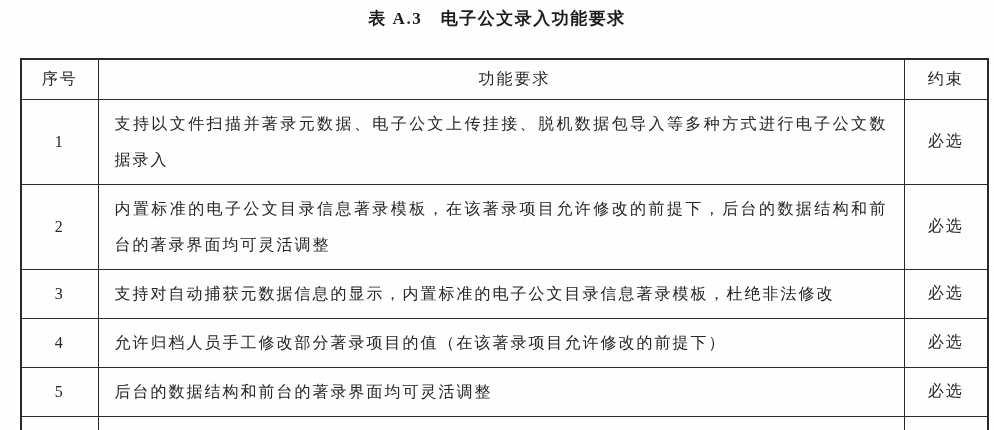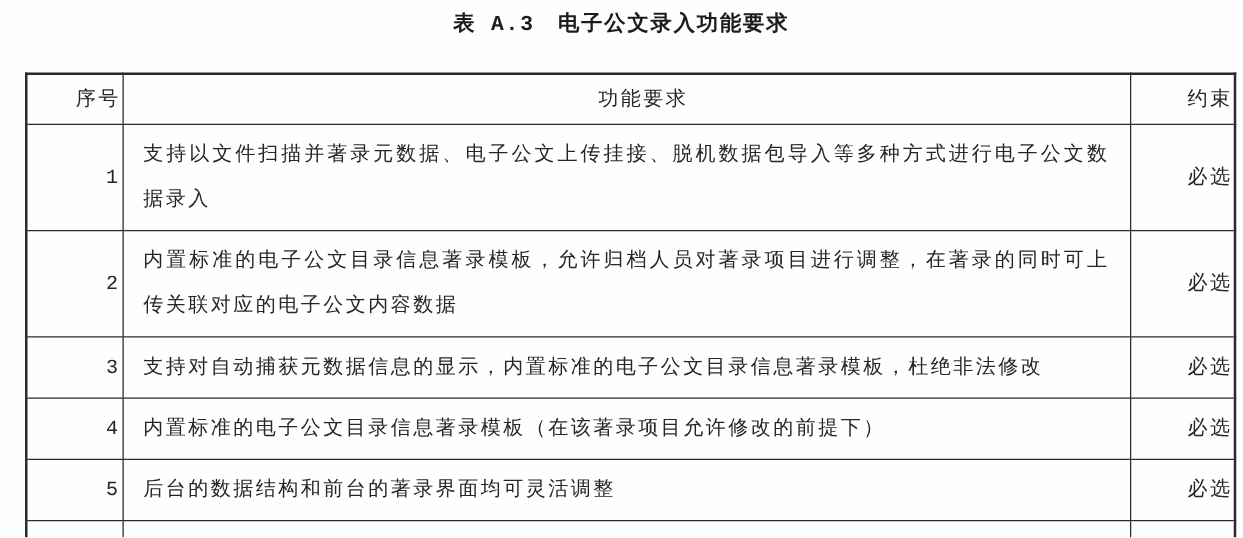--- a/index.html
+++ b/index.html
@@ -5,21 +5,21 @@
   html, body {
     margin: 0;
     padding: 0;
     background: #ffffff;
   }
   .page {
     position: relative;
     width: 994px;
     height: 430px;
     background: #fefefe;
-    font-family: Liberation Mono, monospace;
+    font-family: Liberation Serif, serif;
     color: #262626;
     overflow: hidden;
   }
   .doc-title {
     position: absolute;
     top: 7px;
     left: 0;
     width: 100%;
     text-align: center;
     font-size: 17px;
@@ -42,21 +42,21 @@
     border: 1px solid #2a2a2a;
     font-weight: normal;
     vertical-align: middle;
     letter-spacing: 2px;
   }
   tr.hdr     { height: 40px; }
   tr.r-tall  { height: 75px; }
   tr.r-tall2 { height: 71px; }
   tr.r-std   { height: 40px; }
   .cell-no, .cell-constraint, th {
-    text-align: right;
+    text-align: center;
   }
   .cell-req {
     text-align: justify;
     text-justify: inter-ideograph;
     padding: 6px 16px;
     line-height: 36px;
     margin-top: 45px;
   }
   th.hdr-req { text-align: center; padding-left: 28px; }
 </style>
@@ -81,31 +81,31 @@
       </tr>
     </thead>
     <tbody>
       <tr class="r-tall">
         <td class="cell-no">1</td>
         <td class="cell-req">支持以文件扫描并著录元数据、电子公文上传挂接、脱机数据包导入等多种方式进行电子公文数据录入</td>
         <td class="cell-constraint">必选</td>
       </tr>
       <tr class="r-tall2">
         <td class="cell-no">2</td>
-        <td class="cell-req">内置标准的电子公文目录信息著录模板，允许归档人员对著录项目进行调整，在著录的同时可上传关联对应的电子公文内容数据</td>
+        <td class="cell-req">内置标准的电子公文目录信息著录模板，在该著录项目允许修改的前提下，后台的数据结构和前台的著录界面均可灵活调整</td>
         <td class="cell-constraint">必选</td>
       </tr>
       <tr class="r-std">
         <td class="cell-no">3</td>
         <td class="cell-req">支持对自动捕获元数据信息的显示，内置标准的电子公文目录信息著录模板，杜绝非法修改</td>
         <td class="cell-constraint">必选</td>
       </tr>
       <tr class="r-std">
         <td class="cell-no">4</td>
-        <td class="cell-req">内置标准的电子公文目录信息著录模板（在该著录项目允许修改的前提下）</td>
+        <td class="cell-req">允许归档人员手工修改部分著录项目的值（在该著录项目允许修改的前提下）</td>
         <td class="cell-constraint">必选</td>
       </tr>
       <tr class="r-std">
         <td class="cell-no">5</td>
         <td class="cell-req">后台的数据结构和前台的著录界面均可灵活调整</td>
         <td class="cell-constraint">必选</td>
       </tr>
       <tr class="r-std">
         <td class="cell-no">6</td>
         <td class="cell-req">在著录过程中支持多条记录连续著录、上一条值自动继承、批量修改等功能</td>

